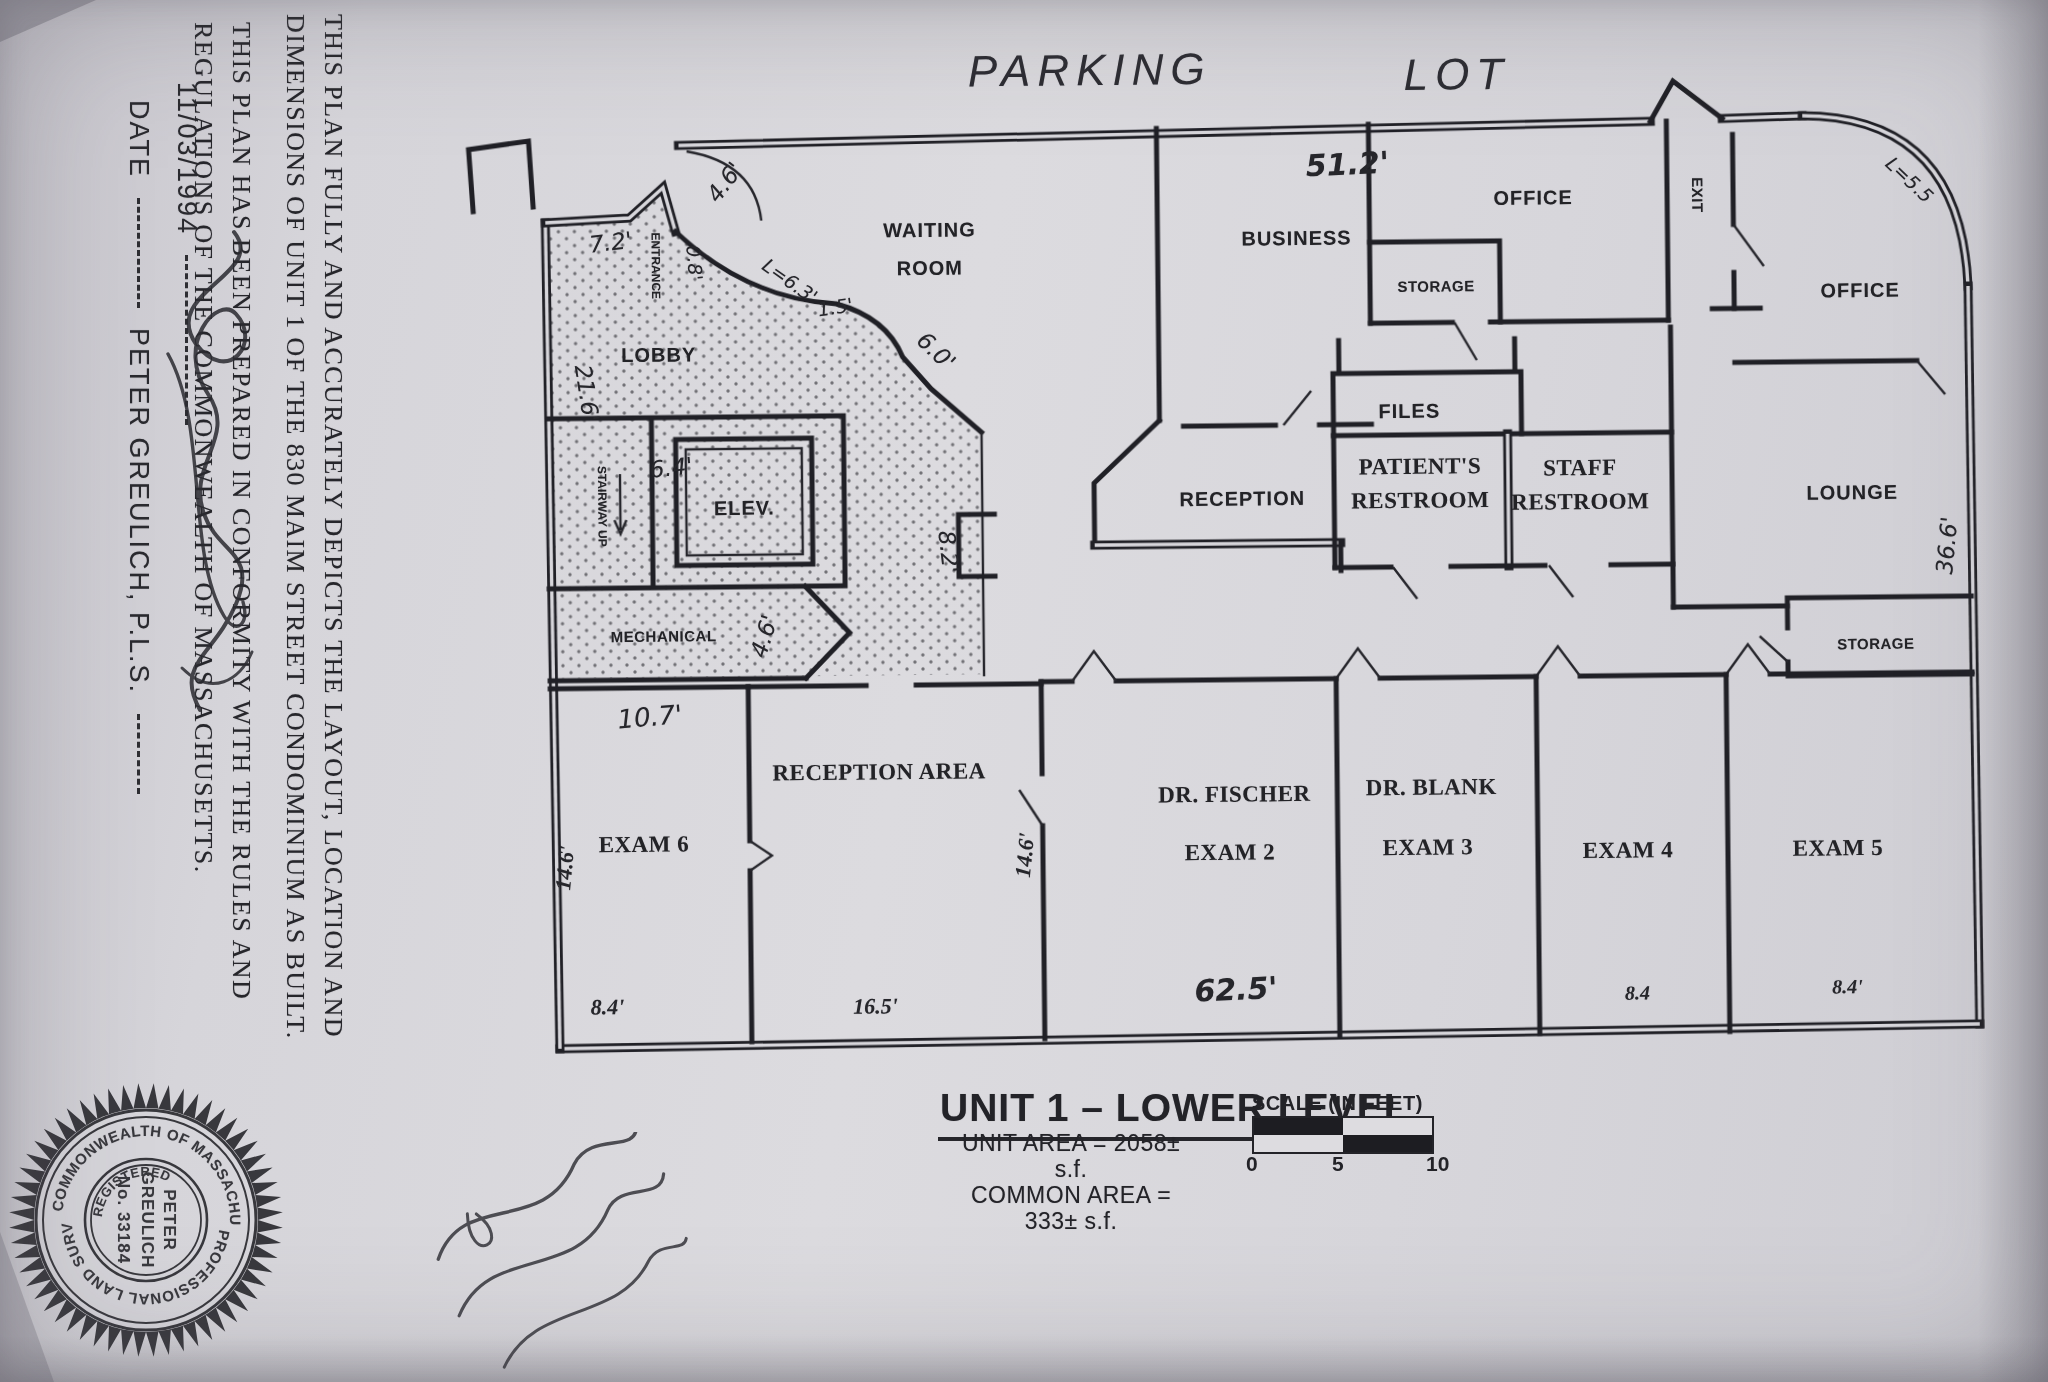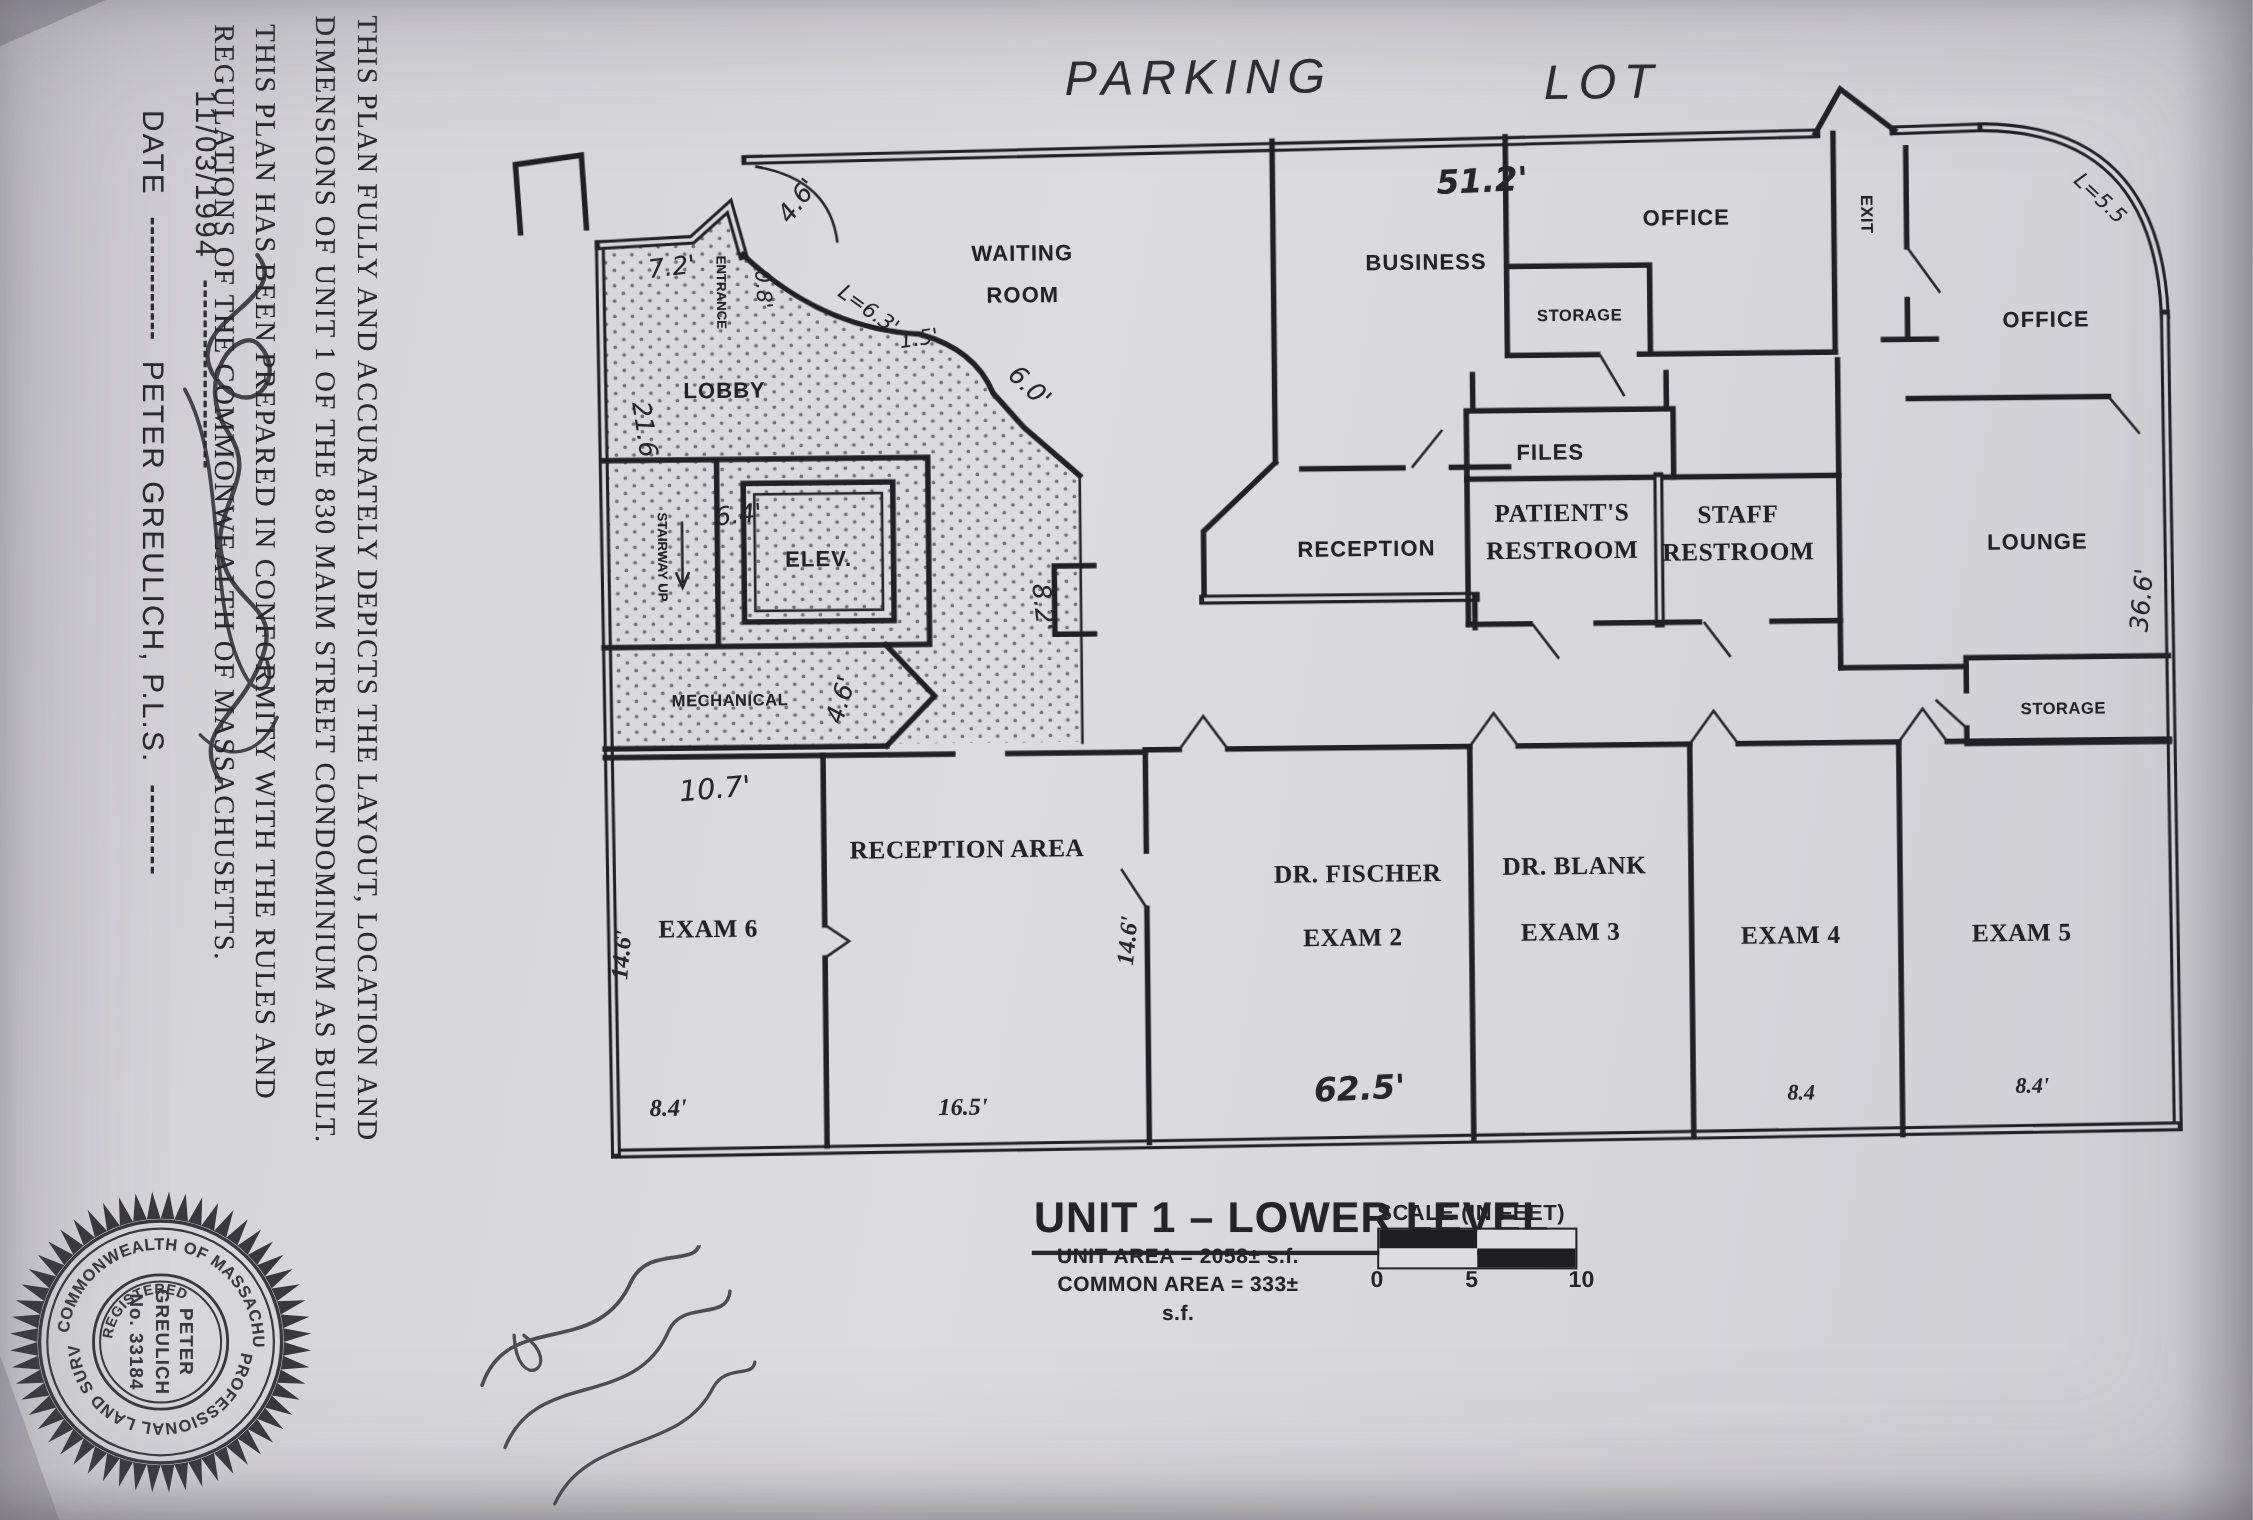--- a/index.html
+++ b/index.html
@@ -23,21 +23,21 @@
     line-height:38px;color:#26262b;text-shadow:0 0 1px rgba(38,38,43,.35);}
   .techline{font-size:27px;letter-spacing:2px;color:#2a2a2f;display:flex;align-items:center;gap:20px;
     text-shadow:0 0 1px rgba(38,38,43,.3);}
   .dash{border-top:3.2px dashed #2e2e33;height:0;}
 
   
   .legend-title{position:absolute;left:938px;top:1086px;font-weight:700;font-size:39px;
     letter-spacing:1px;border-bottom:4px solid #26262b;padding:0 8px 7px 2px;color:#232328;
     text-shadow:0 0 1px rgba(38,38,43,.3);}
   .legend-areas{position:absolute;left:946px;top:1130px;width:250px;text-align:center;
-    font-weight:700;font-size:19px;line-height:26px;color:#232328;letter-spacing:.5px;
+    font-weight:400;font-size:23px;line-height:26px;color:#232328;letter-spacing:.5px;
     text-shadow:0 0 1px rgba(38,38,43,.3);}
   .scale-title{position:absolute;left:1252px;top:1092px;width:180px;text-align:left;
     font-weight:700;font-size:20px;letter-spacing:.5px;}
   .scale-bar{position:absolute;left:1252px;top:1116px;width:178px;height:34px;
     border:2.5px solid #232328;display:grid;grid-template-columns:1fr 1fr;grid-template-rows:1fr 1fr;}
   .sb-b{background:#1d1d22;} .sb-w{background:#dddce0;}
   .scale-ticks{position:absolute;left:1246px;top:1152px;width:192px;height:26px;
     font-weight:700;font-size:21px;}
   .scale-ticks span{position:absolute;top:0;}
   .t0{left:0;} .t5{left:86px;} .t10{left:168px;margin-left:12px;}

